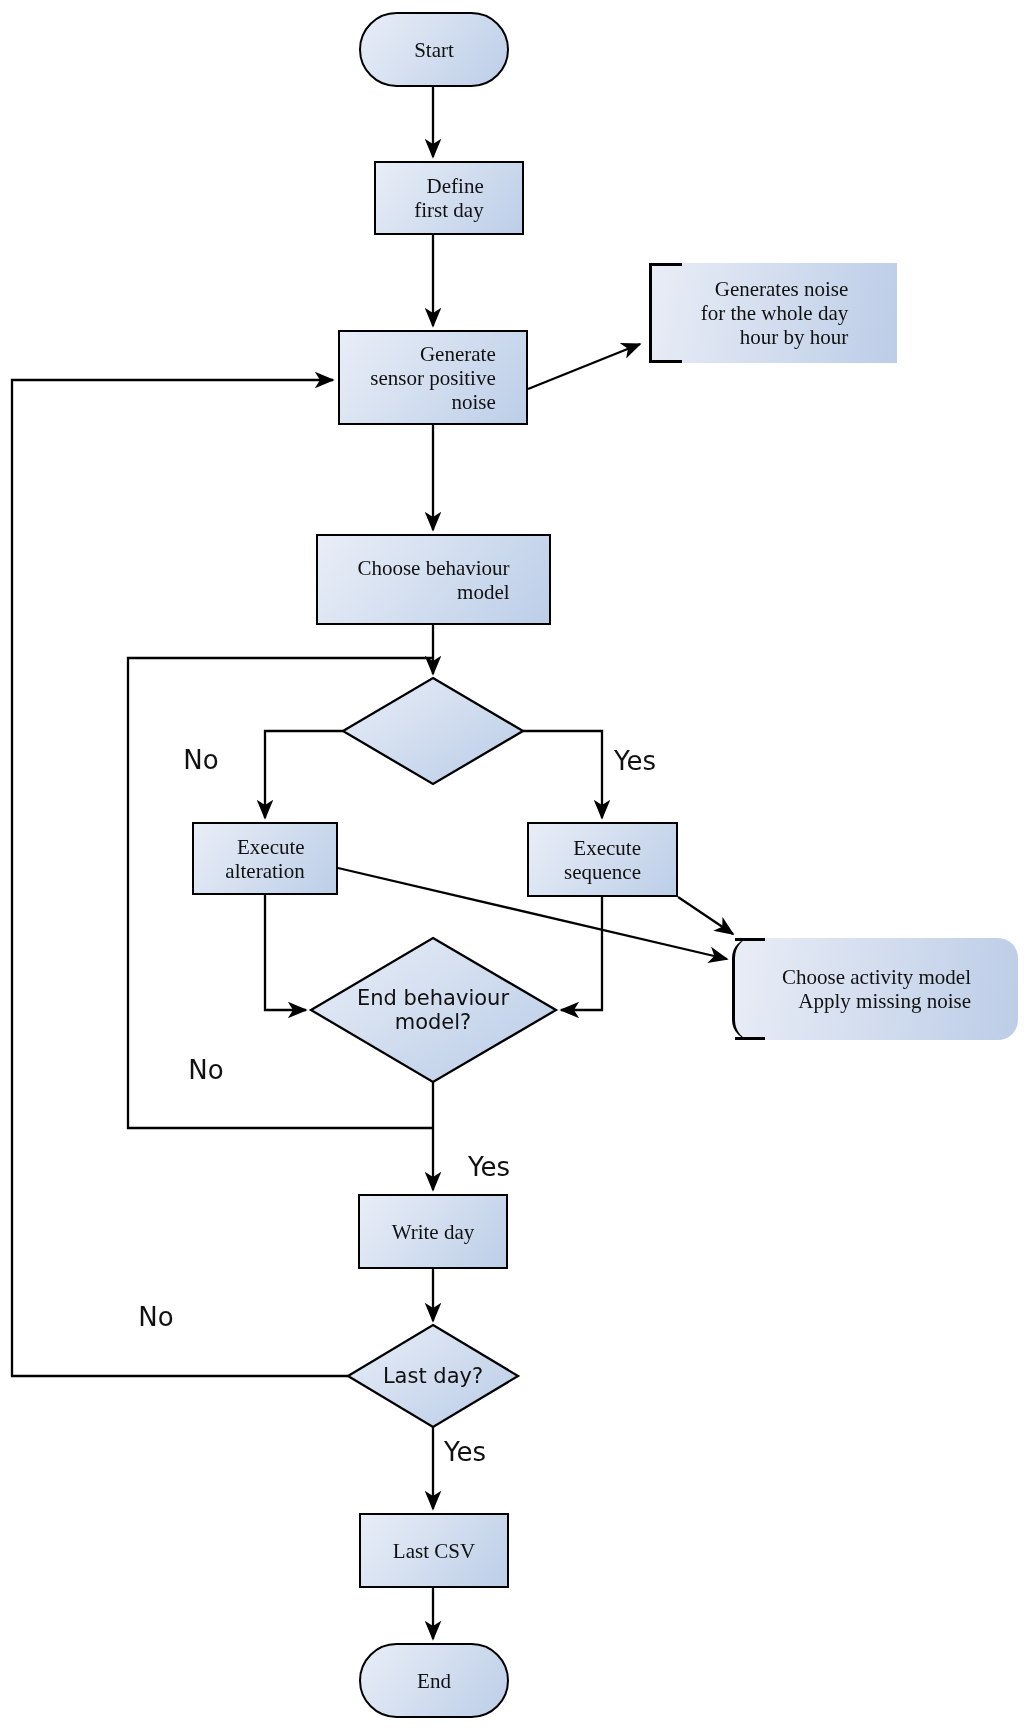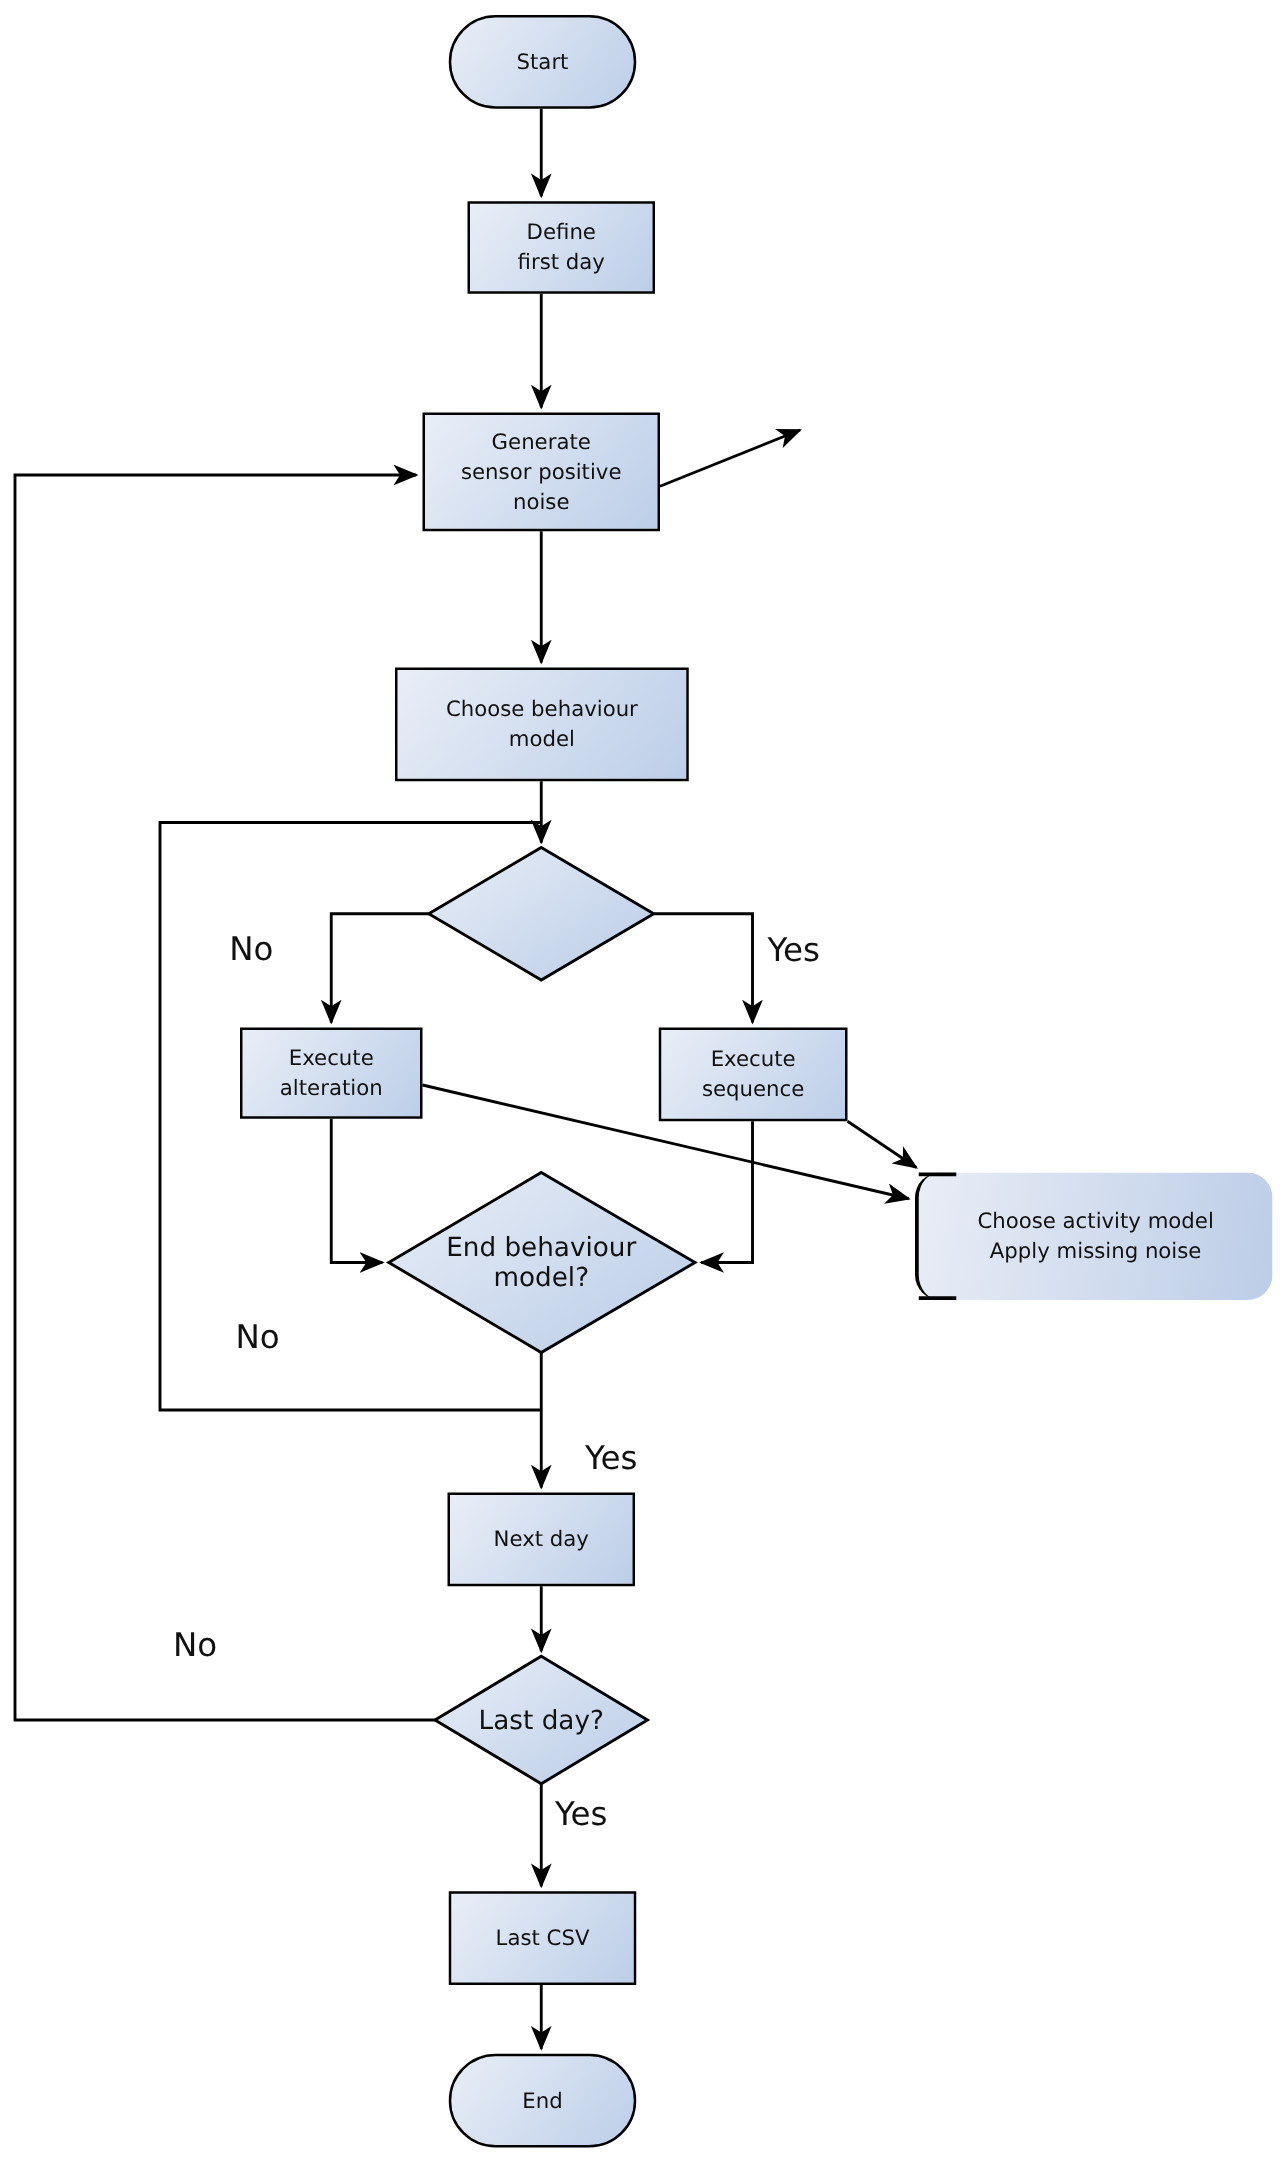--- a/index.html
+++ b/index.html
@@ -3,22 +3,23 @@
 <meta charset="utf-8">
 <style>
   html,body{margin:0;padding:0;background:#ffffff;}
   #canvas{
     position:relative;width:1024px;height:1730px;background:#ffffff;
     font-family:"DejaVu Sans","Liberation Sans",sans-serif;color:#111111;
   }
   #wires{position:absolute;left:0;top:0;width:1024px;height:1730px;}
   .node{
     position:absolute;display:flex;align-items:center;justify-content:center;
-    text-align:center;white-space:pre-line;font-size:17px;line-height:24px;
+    text-align:right;white-space:pre-line;font-size:21px;line-height:24px;
     box-sizing:border-box;
+    font-family:Liberation Serif, serif;
   }
   .process{
     background:linear-gradient(128deg,#e9eef7 0%,#bccee8 100%);
     border:2.3px solid #000000;
   }
   .terminator{
     background:linear-gradient(128deg,#e9eef7 0%,#bccee8 100%);
     border:2.3px solid #000000;border-radius:38px;
   }
   .annotation{
@@ -87,34 +88,37 @@
 
   <div class="node terminator" style="left:359px;top:12px;width:150px;height:75px;">Start</div>
 
   <div class="node process" style="left:374px;top:161px;width:150px;height:74px;">Define
 first day</div>
 
   <div class="node process" style="left:338px;top:330px;width:190px;height:95px;">Generate
 sensor positive
 noise</div>
 
+  <div class="node annotation" style="left:649px;top:263px;width:248px;height:100px;">Generates noise
+for the whole day
+hour by hour</div>
 
   <div class="node process" style="left:316px;top:534px;width:235px;height:91px;">Choose behaviour
 model</div>
 
   <div class="node process" style="left:192px;top:822px;width:146px;height:73px;">Execute
 alteration</div>
 
   <div class="node process" style="left:527px;top:822px;width:151px;height:75px;">Execute
 sequence</div>
 
   <div class="node annotation" style="left:732px;top:938px;width:286px;height:102px;border-radius:20px;">Choose activity model
 Apply missing noise</div>
 
-  <div class="node process" style="left:358px;top:1194px;width:150px;height:75px;">Next day</div>
+  <div class="node process" style="left:358px;top:1194px;width:150px;height:75px;">Write day</div>
 
   <div class="node process" style="left:359px;top:1513px;width:150px;height:75px;">Last CSV</div>
 
   <div class="node terminator" style="left:359px;top:1643px;width:150px;height:75px;">End</div>
 
   <div class="dlabel" style="left:311px;top:984px;width:244px;height:52px;">End behaviour
 model?</div>
   <div class="dlabel" style="left:348px;top:1362px;width:170px;height:28px;">Last day?</div>
 
   <div class="elabel" style="left:171px;top:748px;width:60px;">No</div>

